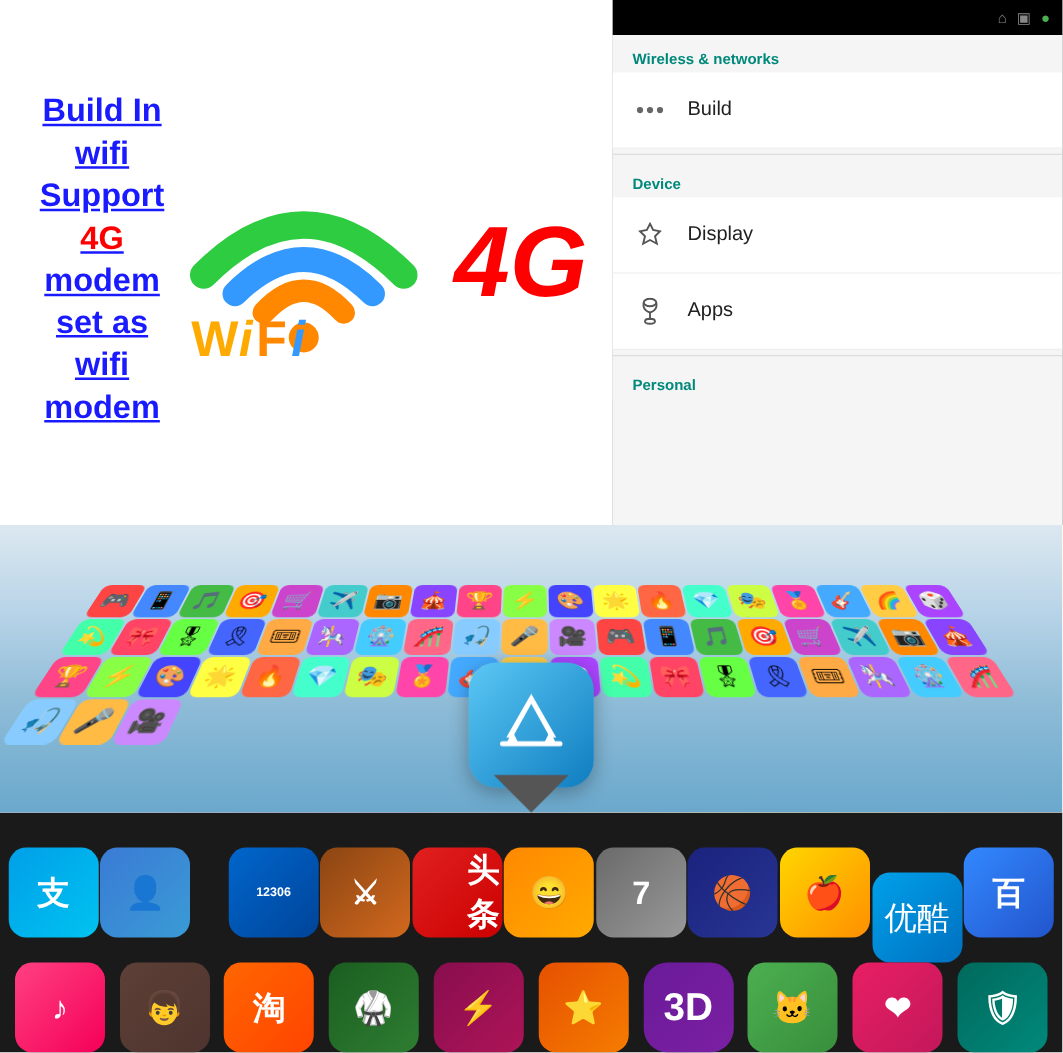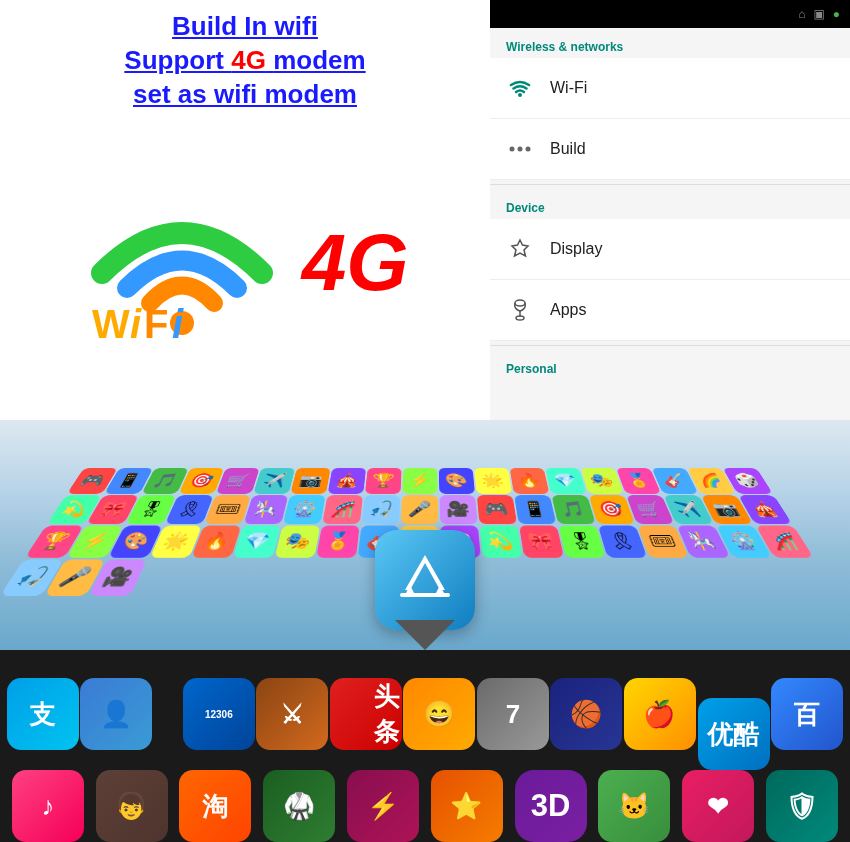--- a/index.html
+++ b/index.html
@@ -18,21 +18,21 @@
       width: 850px;
       height: 420px;
     }
 
     
     .left-panel {
       width: 490px;
       height: 420px;
       background: white;
       display: flex;
-      flex-direction: column;
+      flex-direction: row;
       align-items: center;
       padding: 10px 20px;
       position: relative;
     }
 
     .headline {
       font-size: 26px;
       font-weight: bold;
       color: #1a1aff;
       text-align: center;
@@ -313,31 +313,20 @@
     <div class="status-bar">
       <span class="status-icon">⌂</span>
       <span class="status-icon">▣</span>
       <span class="status-icon green">●</span>
     </div>
 
     <div class="settings-panel">
 
       <div class="settings-section-header">Wireless &amp; networks</div>
 
-      <div class="settings-item">
-        <div class="settings-item-icon">
-          <svg width="22" height="18" viewBox="0 0 22 18">
-            <path d="M2,6 Q11,0 20,6" fill="none" stroke="#00897B" stroke-width="2.5" stroke-linecap="round"></path>
-            <path d="M4.5,9.5 Q11,5 17.5,9.5" fill="none" stroke="#00897B" stroke-width="2.5" stroke-linecap="round"></path>
-            <path d="M7,13 Q11,10 15,13" fill="none" stroke="#00897B" stroke-width="2.5" stroke-linecap="round"></path>
-            <circle cx="11" cy="16" r="2" fill="#00897B"></circle>
-          </svg>
-        </div>
-        <span class="settings-item-label">Wi-Fi</span>
-      </div>
 
       <div class="settings-item">
         <div class="settings-item-icon">
           <svg width="22" height="6" viewBox="0 0 22 6">
             <circle cx="3" cy="3" r="2.5" fill="#666"></circle>
             <circle cx="11" cy="3" r="2.5" fill="#666"></circle>
             <circle cx="19" cy="3" r="2.5" fill="#666"></circle>
           </svg>
         </div>
         <span class="settings-item-label">Build</span>
@@ -458,21 +447,21 @@
   <div class="bottom-row" id="bottom-row-1">
       <div class="bottom-icon ic-alipay" style="font-size: 26px; font-weight: bold; color: white;">支</div>
       <div class="bottom-icon ic-person" style="font-size: 26px; font-weight: bold; color: white;">👤</div>
       <div class="bottom-icon ic-12306" style="font-size: 10px; font-weight: bold; color: white; margin-left: 29px;">12306</div>
       <div class="bottom-icon ic-game1" style="font-size: 26px; font-weight: bold; color: white;">⚔</div>
       <div class="bottom-icon ic-toutiao" style="font-size: 26px; font-weight: bold; color: white; padding-left: 44px;">头条</div>
       <div class="bottom-icon ic-cartoon" style="font-size: 26px; font-weight: bold; color: white;">😄</div>
       <div class="bottom-icon ic-ios7" style="font-size: 26px; font-weight: bold; color: white;">7</div>
       <div class="bottom-icon ic-nba" style="font-size: 26px; font-weight: bold; color: white;">🏀</div>
       <div class="bottom-icon ic-fruit" style="font-size: 26px; font-weight: bold; color: white;">🍎</div>
-      <div class="bottom-icon ic-youku" style="font-size: 26px; font-weight: bold; color: white; margin-top: 40px;">优酷</div>
+      <div class="bottom-icon ic-youku" style="font-size: 26px; font-weight: normal; color: white; margin-top: 40px;">优酷</div>
       <div class="bottom-icon ic-baidu" style="font-size: 26px; font-weight: bold; color: white;">百</div>
     </div>
   <div class="bottom-row" id="bottom-row-2">
       <div class="bottom-icon ic-music" style="font-size: 26px; font-weight: bold; color: white;">♪</div>
       <div class="bottom-icon ic-avatar" style="font-size: 26px; font-weight: bold; color: white;">👦</div>
       <div class="bottom-icon ic-taobao" style="font-size: 26px; font-weight: bold; color: white;">淘</div>
       <div class="bottom-icon ic-game2" style="font-size: 26px; font-weight: bold; color: white;">🥋</div>
       <div class="bottom-icon ic-game3" style="font-size: 26px; font-weight: bold; color: white;">⚡</div>
       <div class="bottom-icon ic-star" style="font-size: 26px; font-weight: bold; color: white;">⭐</div>
       <div class="bottom-icon ic-3d" style="font-size: 31px; font-weight: bold; color: white; border-radius: 19px;">3D</div>

